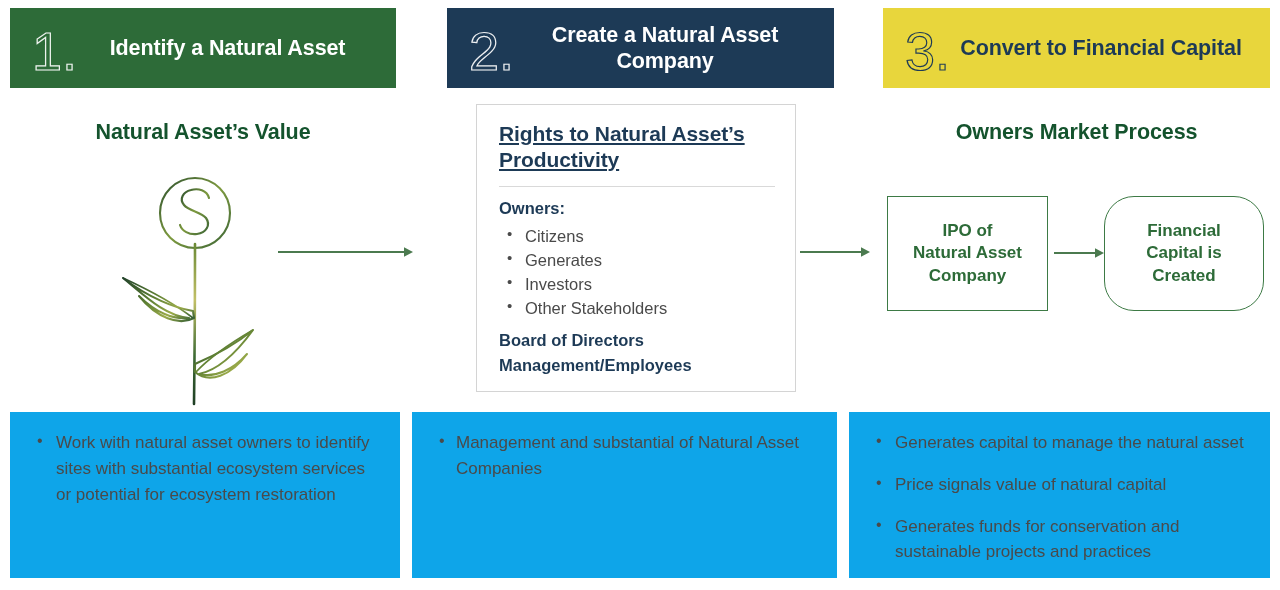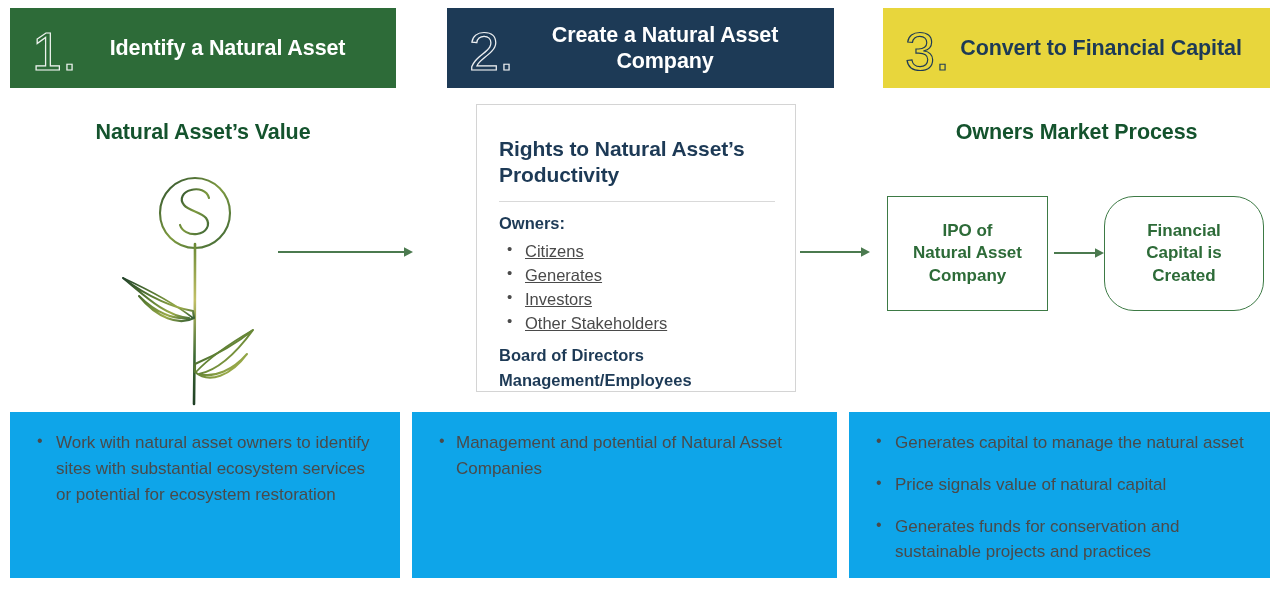--- a/index.html
+++ b/index.html
@@ -106,21 +106,22 @@
     background: #ffffff;
     box-sizing: border-box;
     padding: 16px 20px 12px 22px;
   }
   .card2-title {
     font-size: 21px;
     font-weight: bold;
     color: #1d3a56;
     line-height: 1.25;
     letter-spacing: -0.1px;
-    margin: 15px 0 12px 0;
+    margin: 0 0 12px 0;
+    text-decoration: underline;
   }
   .card2-rule {
     border: 0;
     border-top: 1px solid #d9d9d9;
     margin: 0 0 12px 0;
   }
   .card2-sub {
     font-size: 16.5px;
     font-weight: bold;
     color: #1d3a56;
@@ -130,21 +131,20 @@
     list-style: none;
     margin: 0 0 10px 0;
     padding: 0 0 0 6px;
   }
   .card2-list li {
     font-size: 16.5px;
     color: #4a4a4a;
     line-height: 1.47;
     position: relative;
     padding-left: 20px;
-    text-decoration: underline;
   }
   .card2-list li::before {
     content: "\2022";
     position: absolute;
     left: 2px;
     top: -1px;
     color: #4a4a4a;
     font-size: 15px;
   }
   .card2-line {
@@ -321,21 +321,21 @@
   </div>
 
   <div class="footer footer-1">
     <ul>
       <li>Work with natural asset owners to identify sites with substantial ecosystem services or potential for ecosystem restoration</li>
     </ul>
   </div>
 
   <div class="footer footer-2">
     <ul>
-      <li>Management and potential of Natural Asset Companies</li>
+      <li>Management and substantial of Natural Asset Companies</li>
     </ul>
   </div>
 
   <div class="footer footer-3">
     <ul>
       <li>Generates capital to manage the natural asset</li>
       <li>Price signals value of natural capital</li>
       <li>Generates funds for conservation and sustainable projects and practices</li>
     </ul>
   </div>

